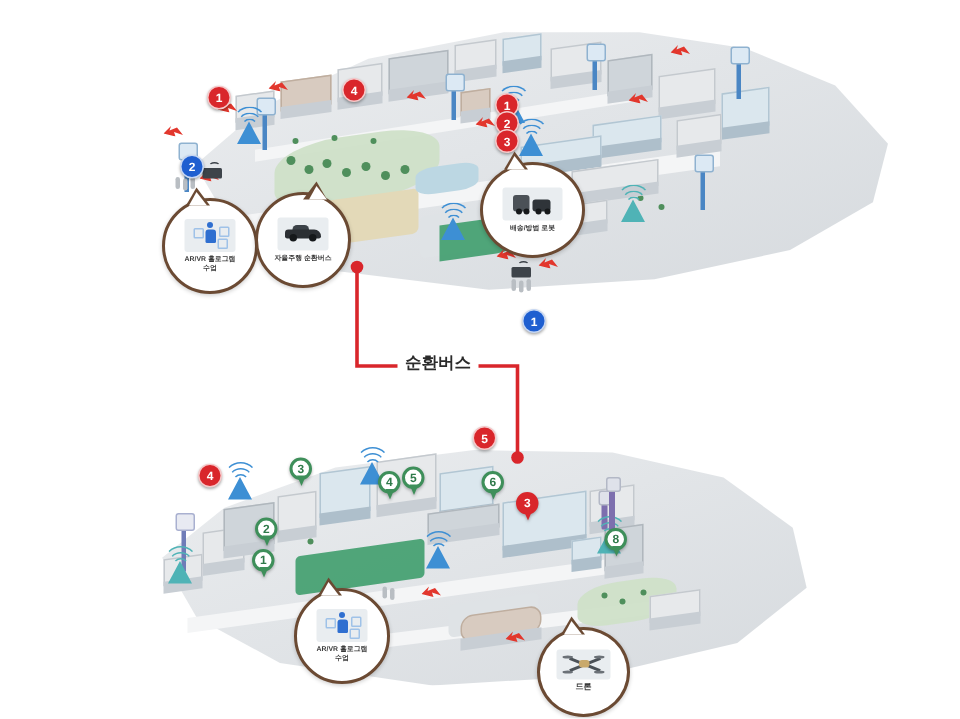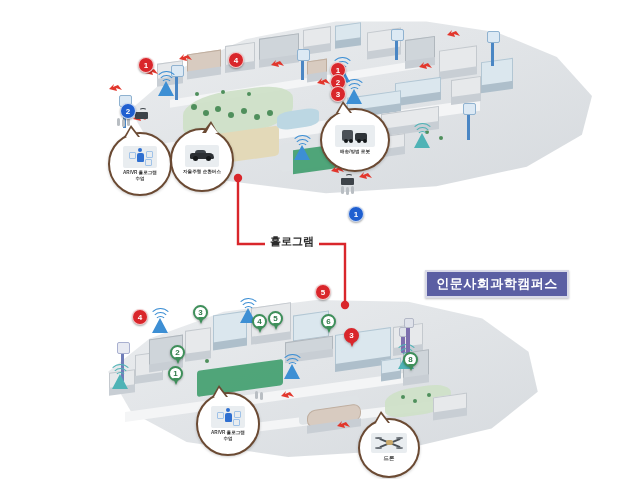--- a/index.html
+++ b/index.html
@@ -555,23 +555,22 @@
   <div class="rack" style="position:absolute;left:404px;top:318px;height:40px;">
     <div class="bar" style="height:34px;"></div>
       <div class="cap2"></div>
   </div>
 
   <svg id="link">
     <polyline points="238,178 238,244 345,244 345,305" fill="none" stroke="#d9262b" stroke-width="2.4"></polyline>
     <circle cx="238" cy="178" r="4.2" fill="#d9262b"></circle>
     <circle cx="345" cy="305" r="4.2" fill="#d9262b"></circle>
   </svg>
-  <div class="link-label">홀로그램</div>
-
-  <div class="campus-chip" id="chip-hum">인문사회과학캠퍼스</div>
+  <div class="link-label">순환버스</div>
+
 
   <div class="mk red" style="left:138px;top:57px;">1</div>
   <div class="mk red" style="left:330px;top:62px;">1</div>
   <div class="mk red" style="left:330px;top:74px;">2</div>
   <div class="mk red" style="left:330px;top:86px;">3</div>
   <div class="mk red" style="left:228px;top:52px;">4</div>
   <div class="mk blue" style="left:120px;top:103px;">2</div>
   <div class="mk blue" style="left:348px;top:206px;">1</div>
 
   <div class="mk red" style="left:132px;top:309px;">4</div>

